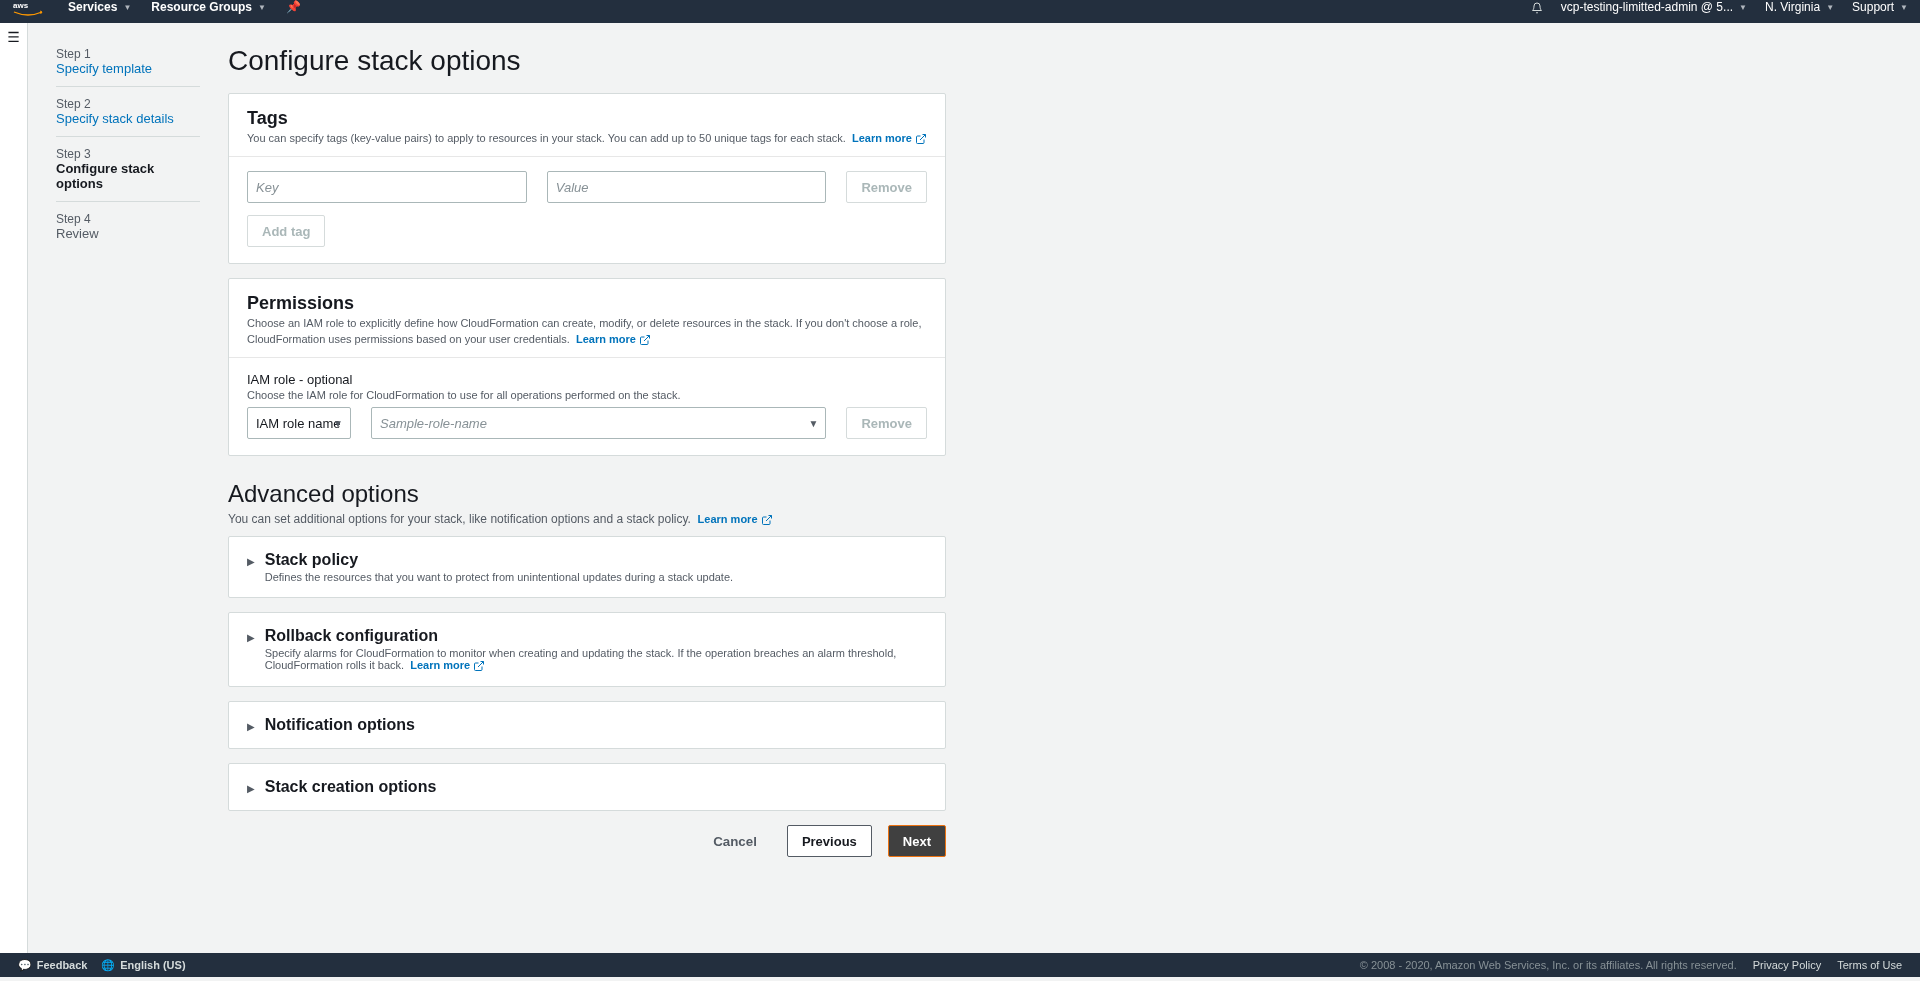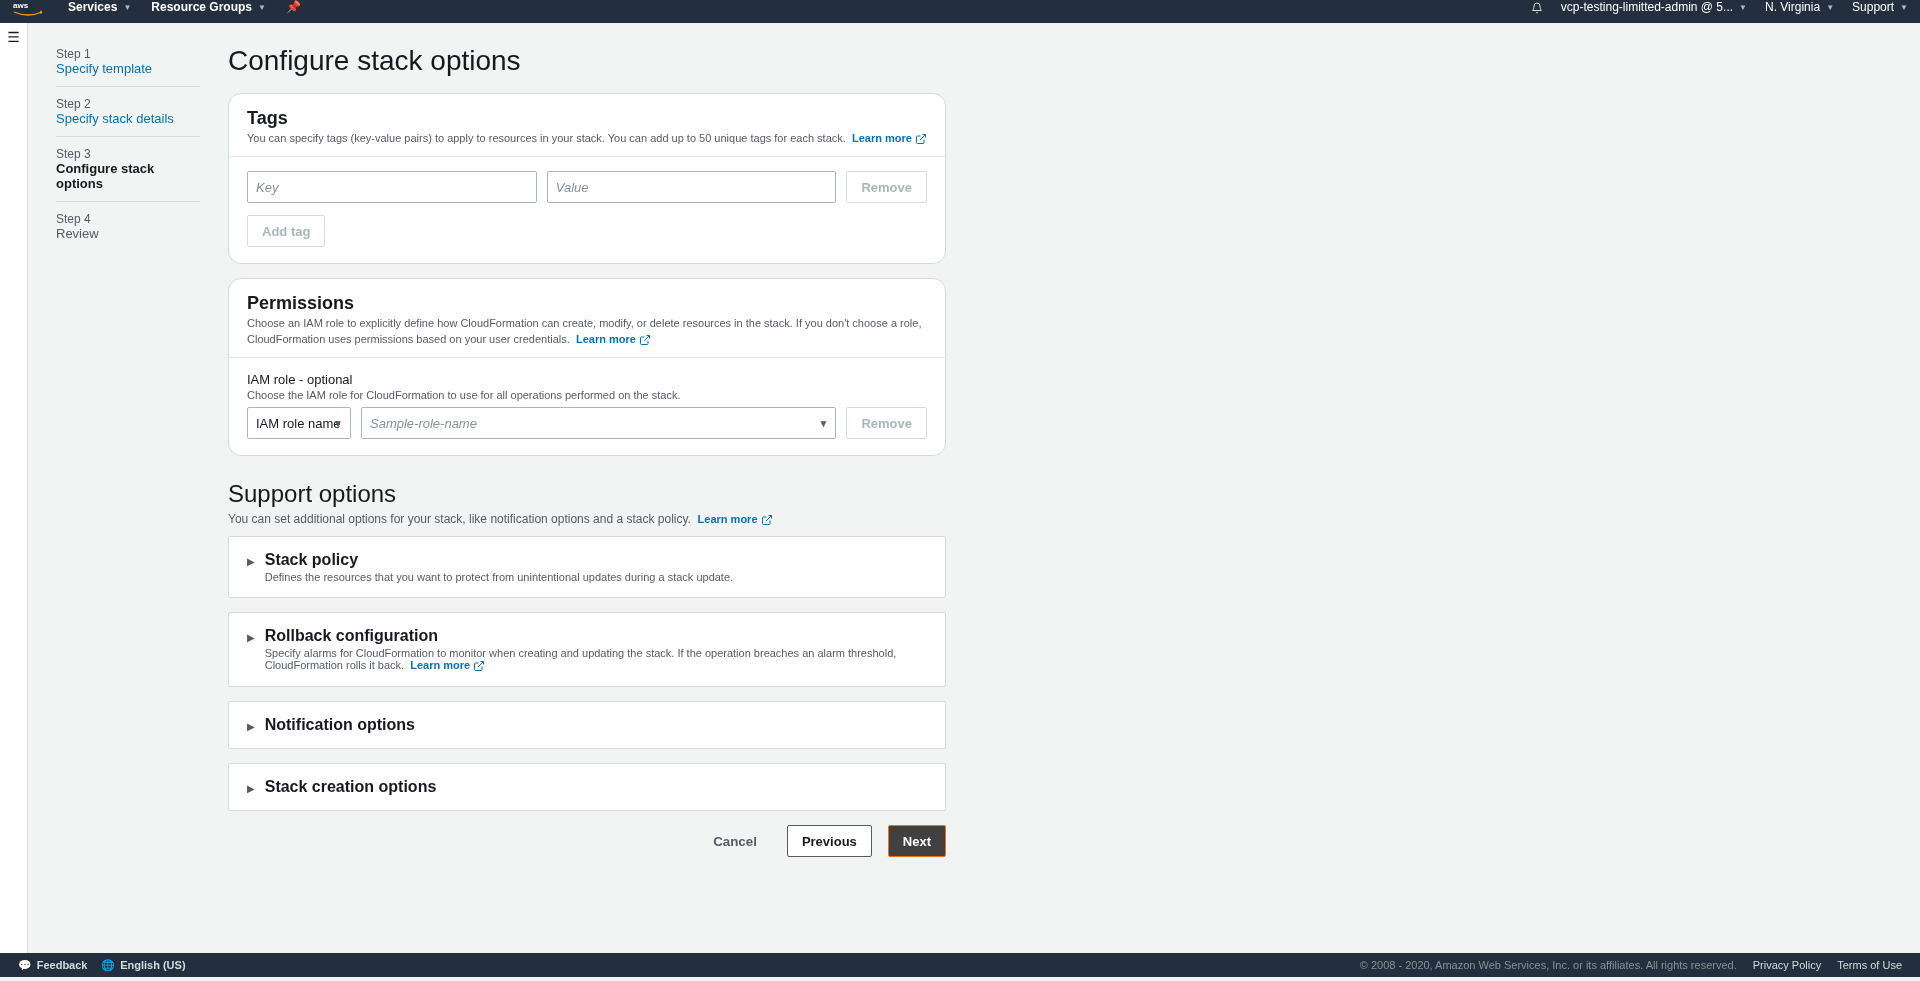--- a/index.html
+++ b/index.html
@@ -25,27 +25,27 @@
 .step .num { font-size: 12px; color: #545b64; }
 .step .title { font-size: 13px; color: #0073bb; cursor:pointer; }
 .step.current .title { color: #16191f; font-weight: 700; }
 .step.future .title { color: #545b64; }
 .main { flex: 1; padding: 0 0 20px 0; max-width: 1000px; margin-left: 0;}
 .main-inner { padding: 12px 0 0 0; width: 718px; margin-left:0;}
 h1.page-title { font-size: 28px; font-weight: 400; margin: 10px 0 16px 0;}
 h2.section-title { font-size: 24px; font-weight:400; margin: 24px 0 4px 0;}
 .section-desc { font-size:12px; color:#545b64; margin-bottom:10px;}
 
-.panel { background:#fff; border:1px solid #d5dbdb; border-radius:13px; margin-bottom:14px; }
+.panel { background:#fff; border:1px solid #d5dbdb; border-radius:2px; margin-bottom:14px; }
 .panel-head { padding: 14px 18px 10px 18px; border-bottom:1px solid #e7e7e7;}
 .panel-head h3 { font-size: 18px; font-weight:700; margin-bottom:2px;}
 .panel-head .desc { font-size:11px; color:#545b64; line-height:1.4;}
 .panel-body { padding: 14px 18px 16px 18px; }
 
-.row { display:flex; gap:10px; align-items:flex-start; }
+.row { display:flex; gap:20px; align-items:flex-start; }
 input[type=text].field, .select-like, .combo-input { border:1px solid #aab7b8; border-radius:2px; padding:4px 8px; font-size:13px; height:32px; background:#fff; width:100%;}
 input::placeholder, .placeholder { font-style: italic; color:#879196; }
 .btn { border:1px solid #545b64; background:#fff; border-radius:2px; padding:4px 14px; font-size:13px; height:32px; cursor:pointer; color:#545b64; font-weight:700;}
 .btn.disabled { color:#aab7b8; border-color:#d5dbdb; cursor:default;}
 .btn.primary { background:#404040; border-color:#ec7211; color:#fff;}
 .btn.normal { color:#16191f;}
 .link-inline { color:#0073bb; font-weight:700; font-size:11px; }
 .ext-icon { display:inline-block; margin-left:3px; }
 
 .field-label { font-size:13px; font-weight:400; color:#16191f; }
@@ -189,21 +189,21 @@
             </div>
             <div class="combo">
               <input type="text" class="field combo-input" placeholder="Sample-role-name" style="">
               <span class="select-caret">▼</span>
             </div>
             <button class="btn disabled">Remove</button>
           </div>
         </div>
       </div>
 
-      <h2 class="section-title">Support options</h2>
+      <h2 class="section-title">Advanced options</h2>
       <div class="section-desc">
         <span>You can set additional options for your stack, like notification options and a stack policy.</span>&nbsp;
         <a href="#" class="link-inline"><span>Learn more</span><span class="ext-icon"><svg class="icon-small" viewBox="0 0 24 24" fill="none" stroke="#0073bb" stroke-width="2">
                 <path d="M18 13v6a2 2 0 01-2 2H5a2 2 0 01-2-2V8a2 2 0 012-2h6M15 3h6v6M10 14L21 3"></path>
               </svg></span></a>
       </div>
 
       <div class="expand-panel">
         <div class="expand-head">
           <span class="tri">▶</span>

